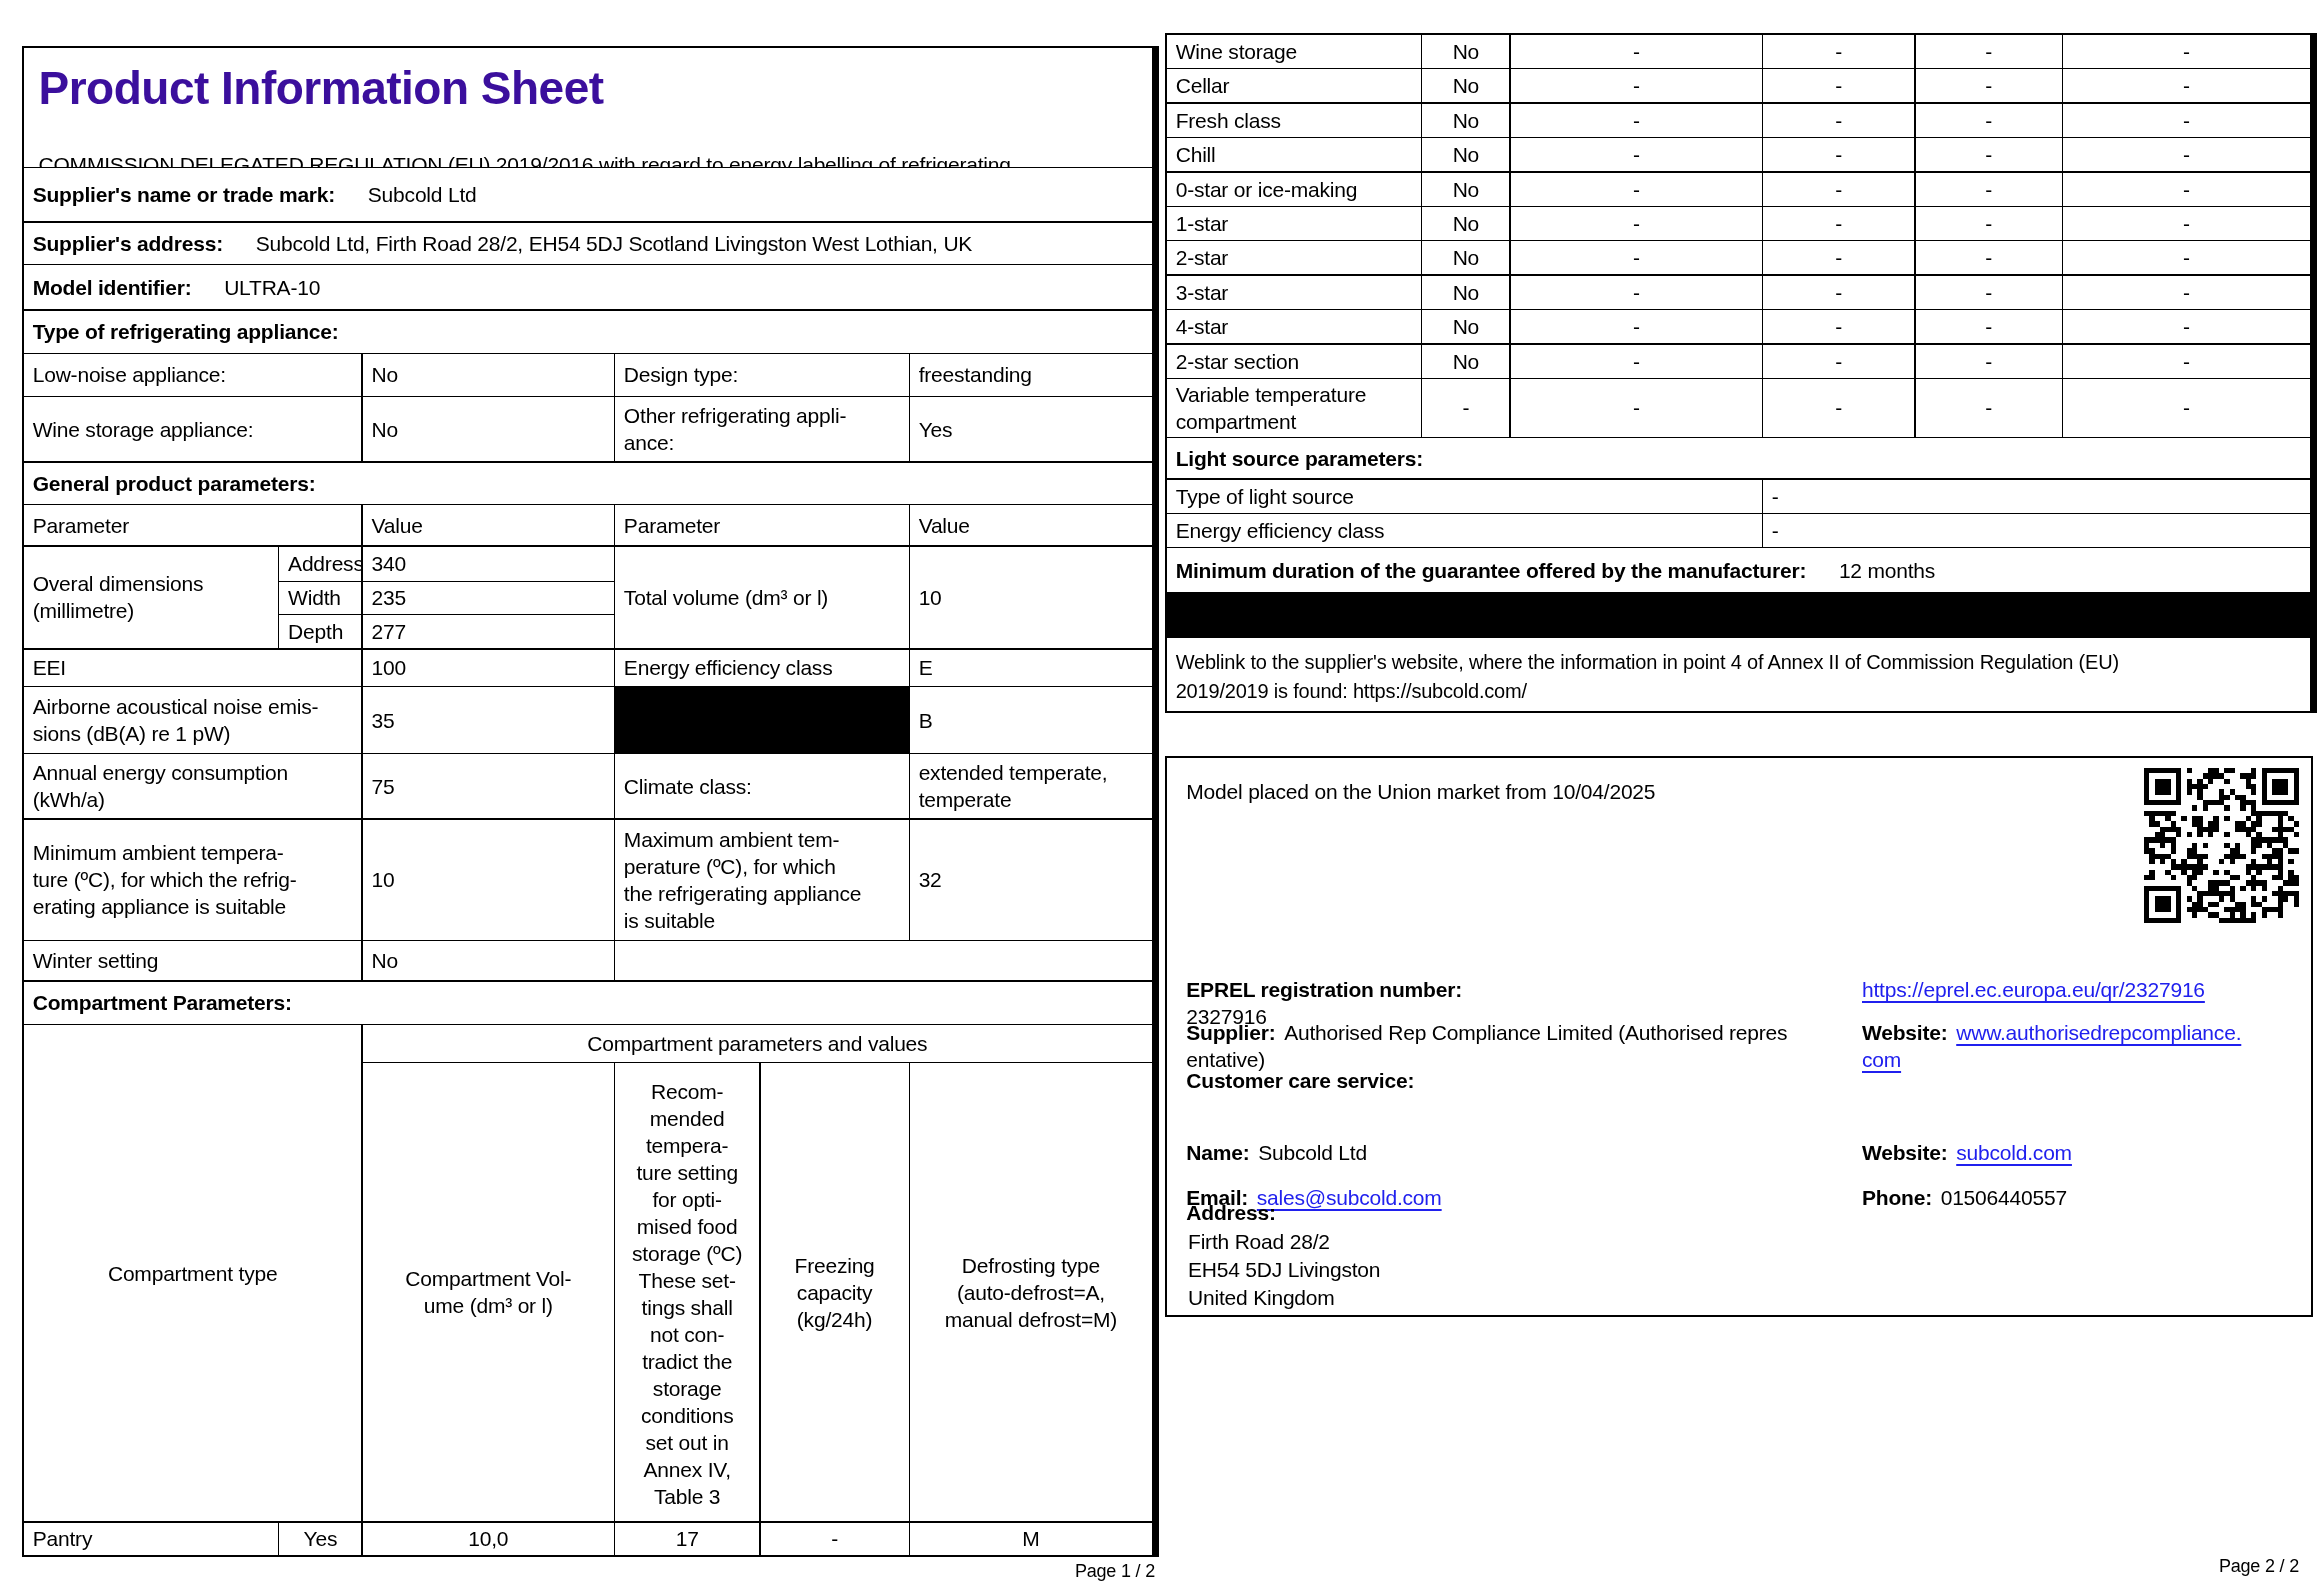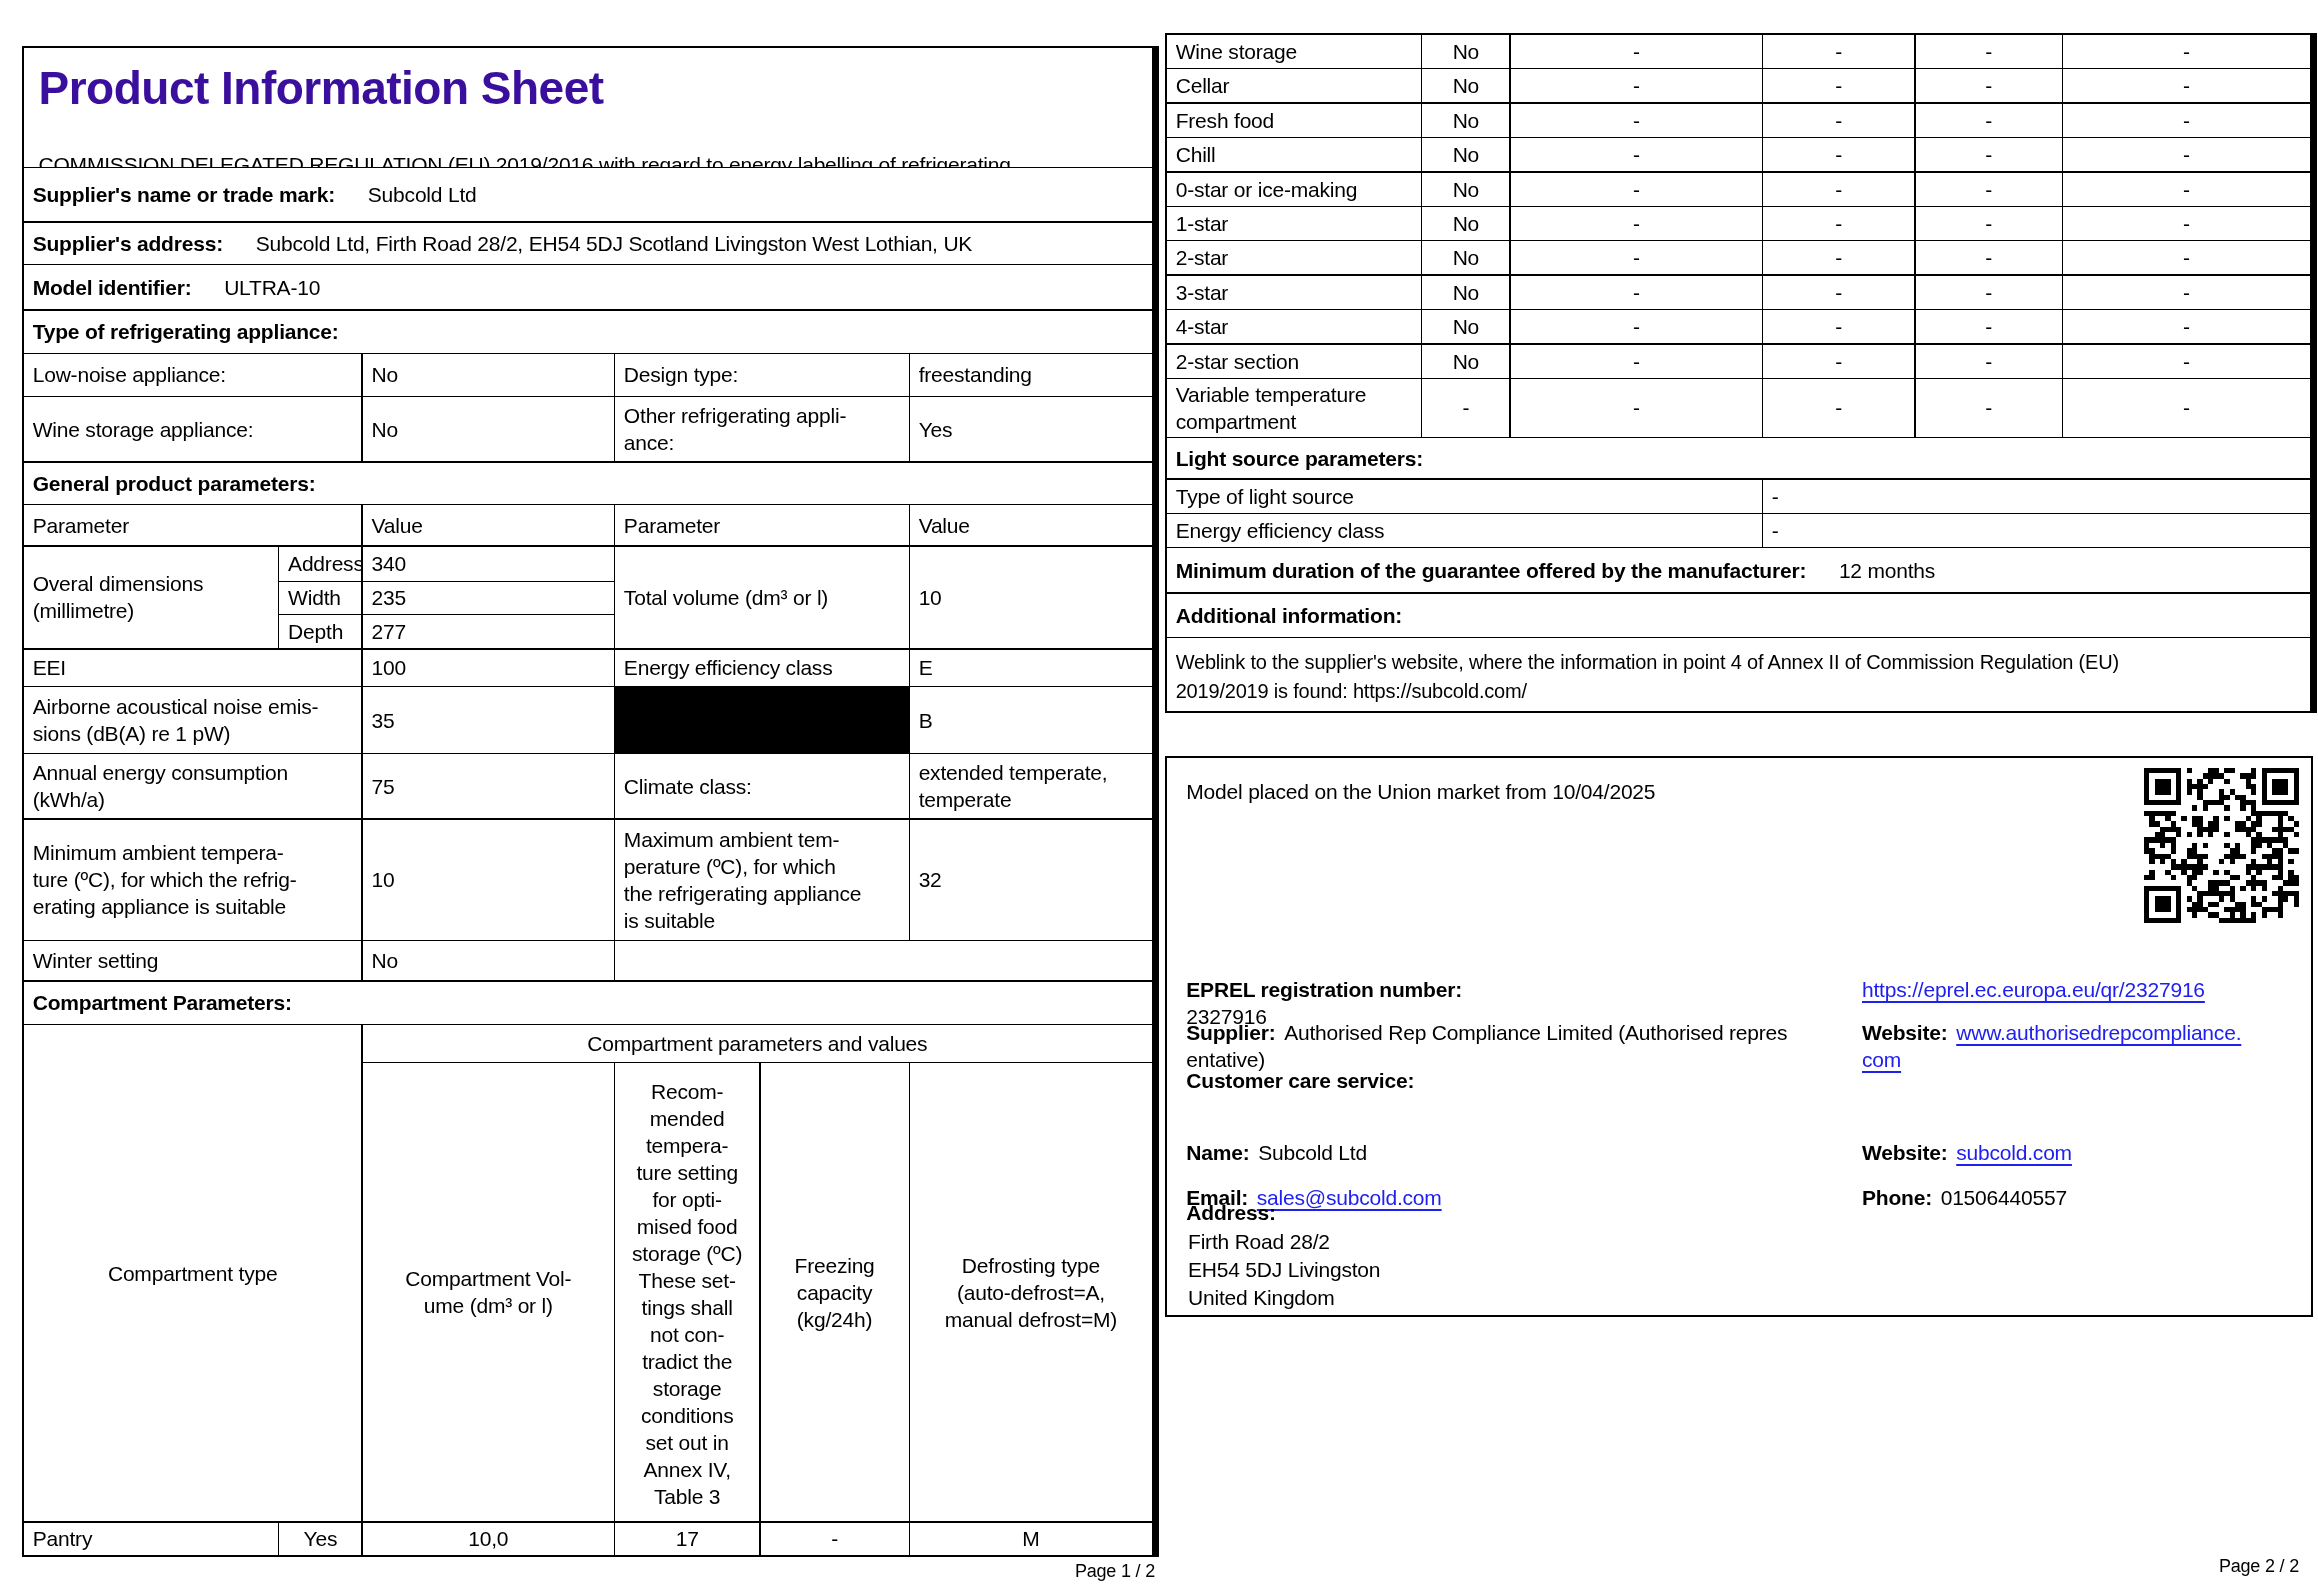--- a/index.html
+++ b/index.html
@@ -185,21 +185,21 @@
     <div class="ctr" style="grid-row:1">-</div>
     <div class="ctr" style="grid-row:1">-</div>
 
     <div style="grid-row:2">Cellar</div>
     <div class="ctr" style="grid-row:2">No</div>
     <div class="ctr" style="grid-row:2">-</div>
     <div class="ctr" style="grid-row:2">-</div>
     <div class="ctr" style="grid-row:2">-</div>
     <div class="ctr" style="grid-row:2">-</div>
 
-    <div style="grid-row:3">Fresh food</div>
+    <div style="grid-row:3">Fresh class</div>
     <div class="ctr" style="grid-row:3">No</div>
     <div class="ctr" style="grid-row:3">-</div>
     <div class="ctr" style="grid-row:3">-</div>
     <div class="ctr" style="grid-row:3">-</div>
     <div class="ctr" style="grid-row:3">-</div>
 
     <div style="grid-row:4">Chill</div>
     <div class="ctr" style="grid-row:4">No</div>
     <div class="ctr" style="grid-row:4">-</div>
     <div class="ctr" style="grid-row:4">-</div>
@@ -262,21 +262,20 @@
     <div class="c46" style="grid-row:13">-</div>
 
     <div class="d13" style="grid-row:14">Energy efficiency class</div>
     <div class="c46" style="grid-row:14">-</div>
 
     <div class="call" style="grid-row:15">
       <span class="lbl">Minimum duration of the guarantee offered by the manufacturer:</span>
       <span class="val">12 months</span>
     </div>
 
-    <div class="call bold" style="grid-row:16">Additional information:</div>
 
     <div class="call pre top" style="grid-row:17;font-size:20px;line-height:29px;padding-top:6.8px">Weblink to the supplier's website, where the information in point 4 of Annex II of Commission Regulation (EU)
 2019/2019 is found:  https://subcold.com/</div>
   </div>
 
   <div id="p2b">
     <div class="line" style="left:19.3px;top:20px">Model placed on the Union market from 10/04/2025</div>
     <svg id="qr" viewBox="0 0 29 29" shape-rendering="crispEdges">
         <rect x="8" y="0" width="1" height="1" fill="#000"></rect>
         <rect x="12" y="0" width="1" height="1" fill="#000"></rect>

